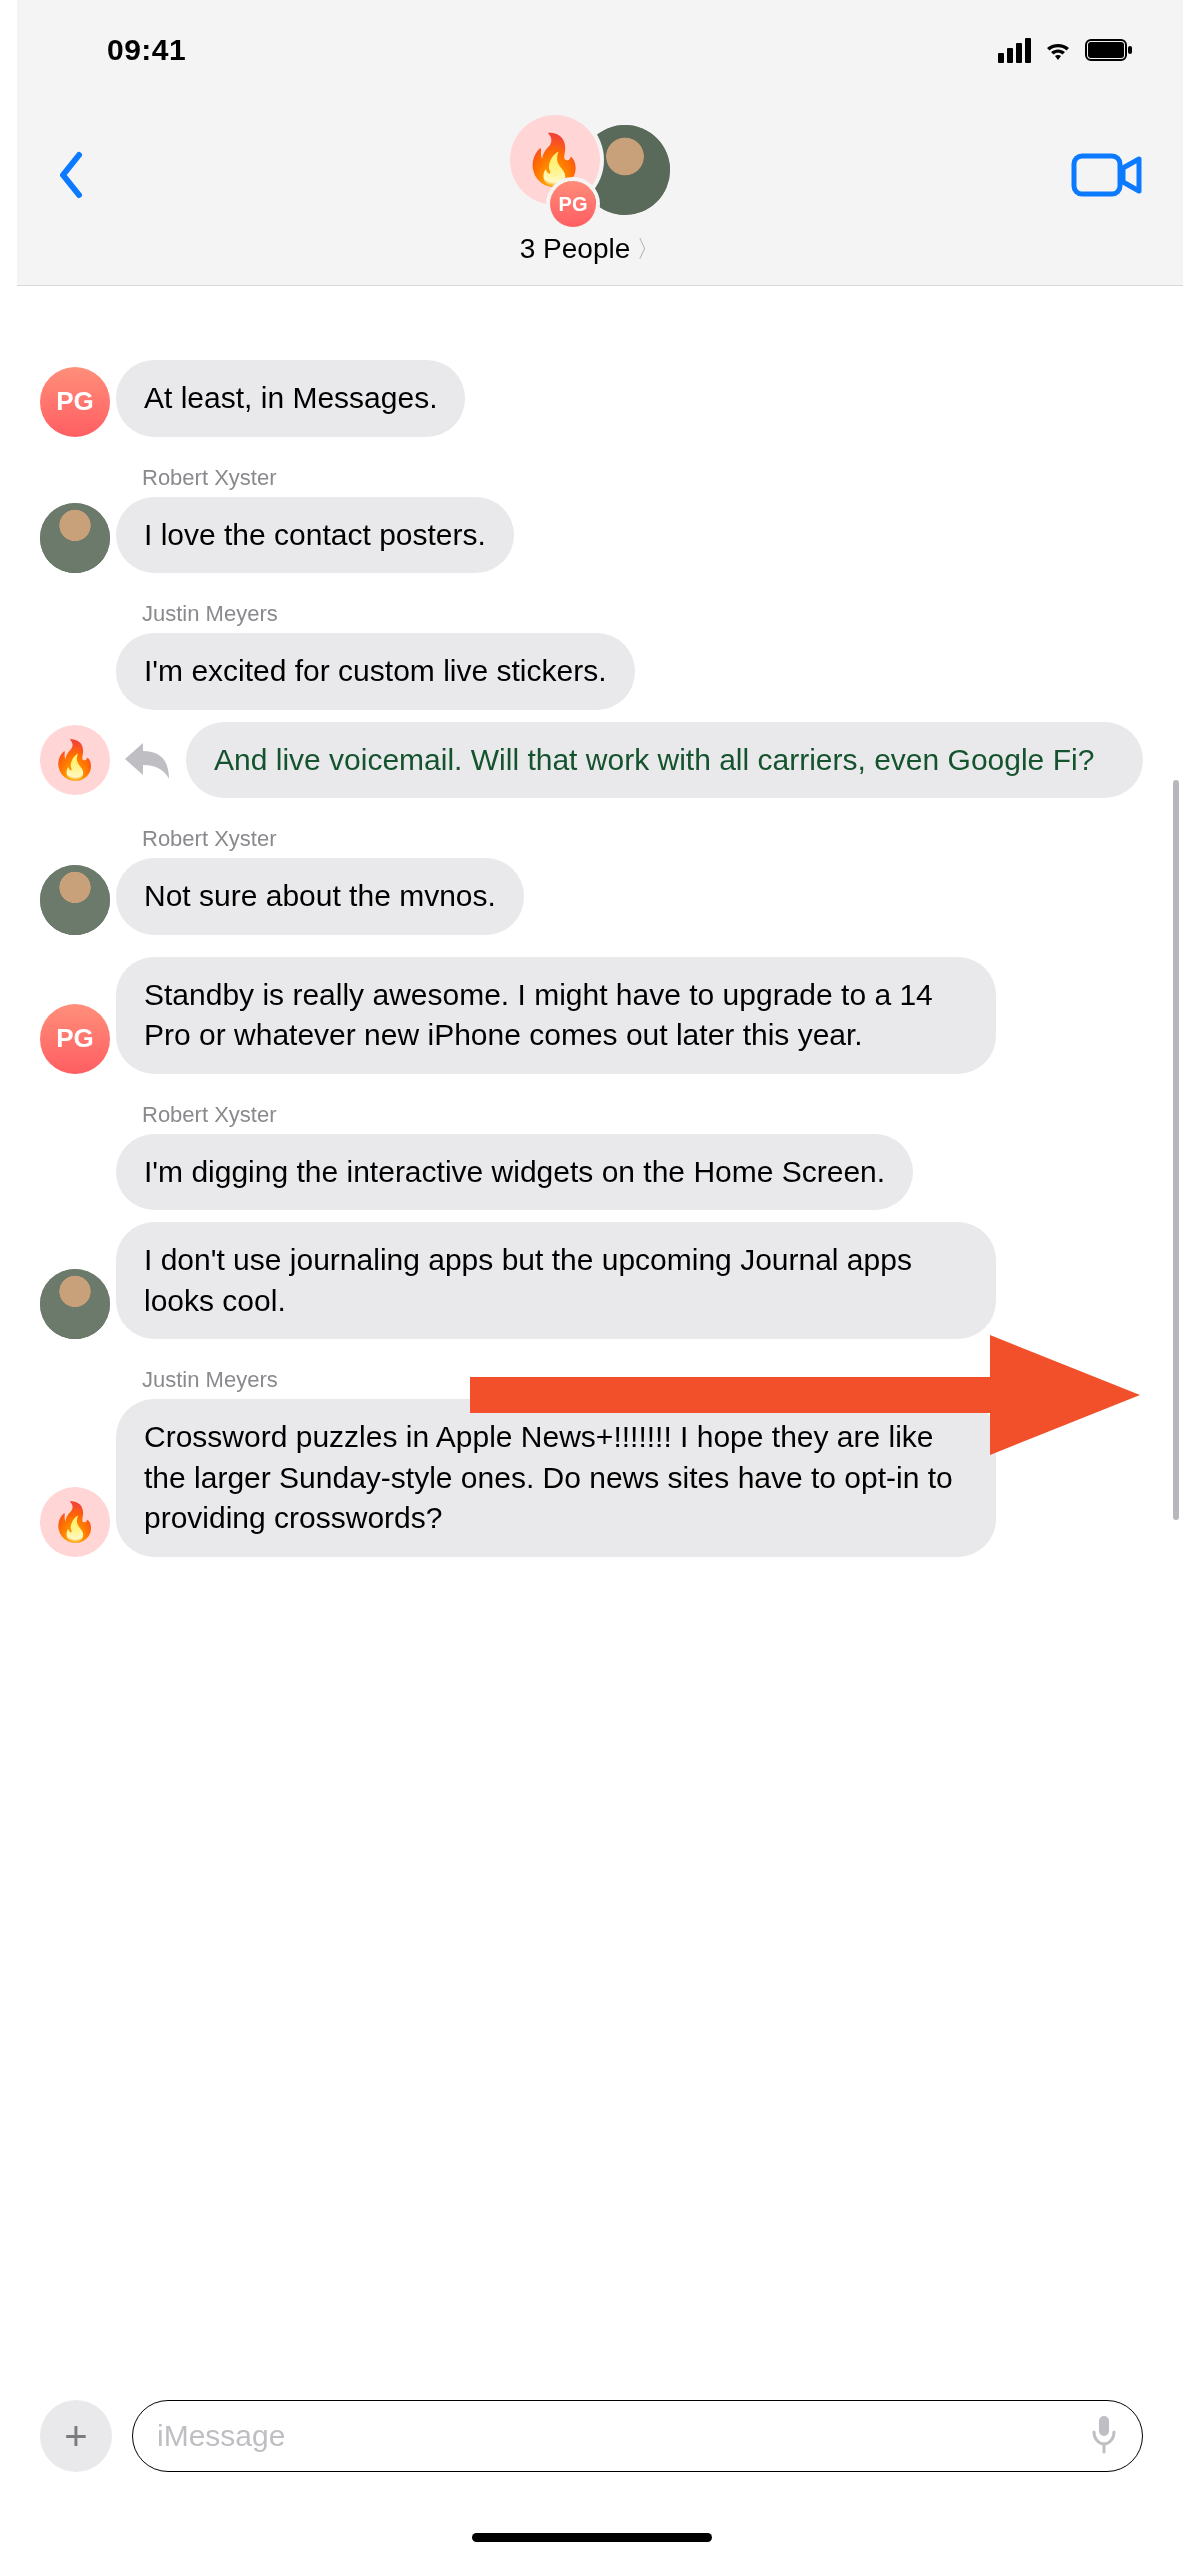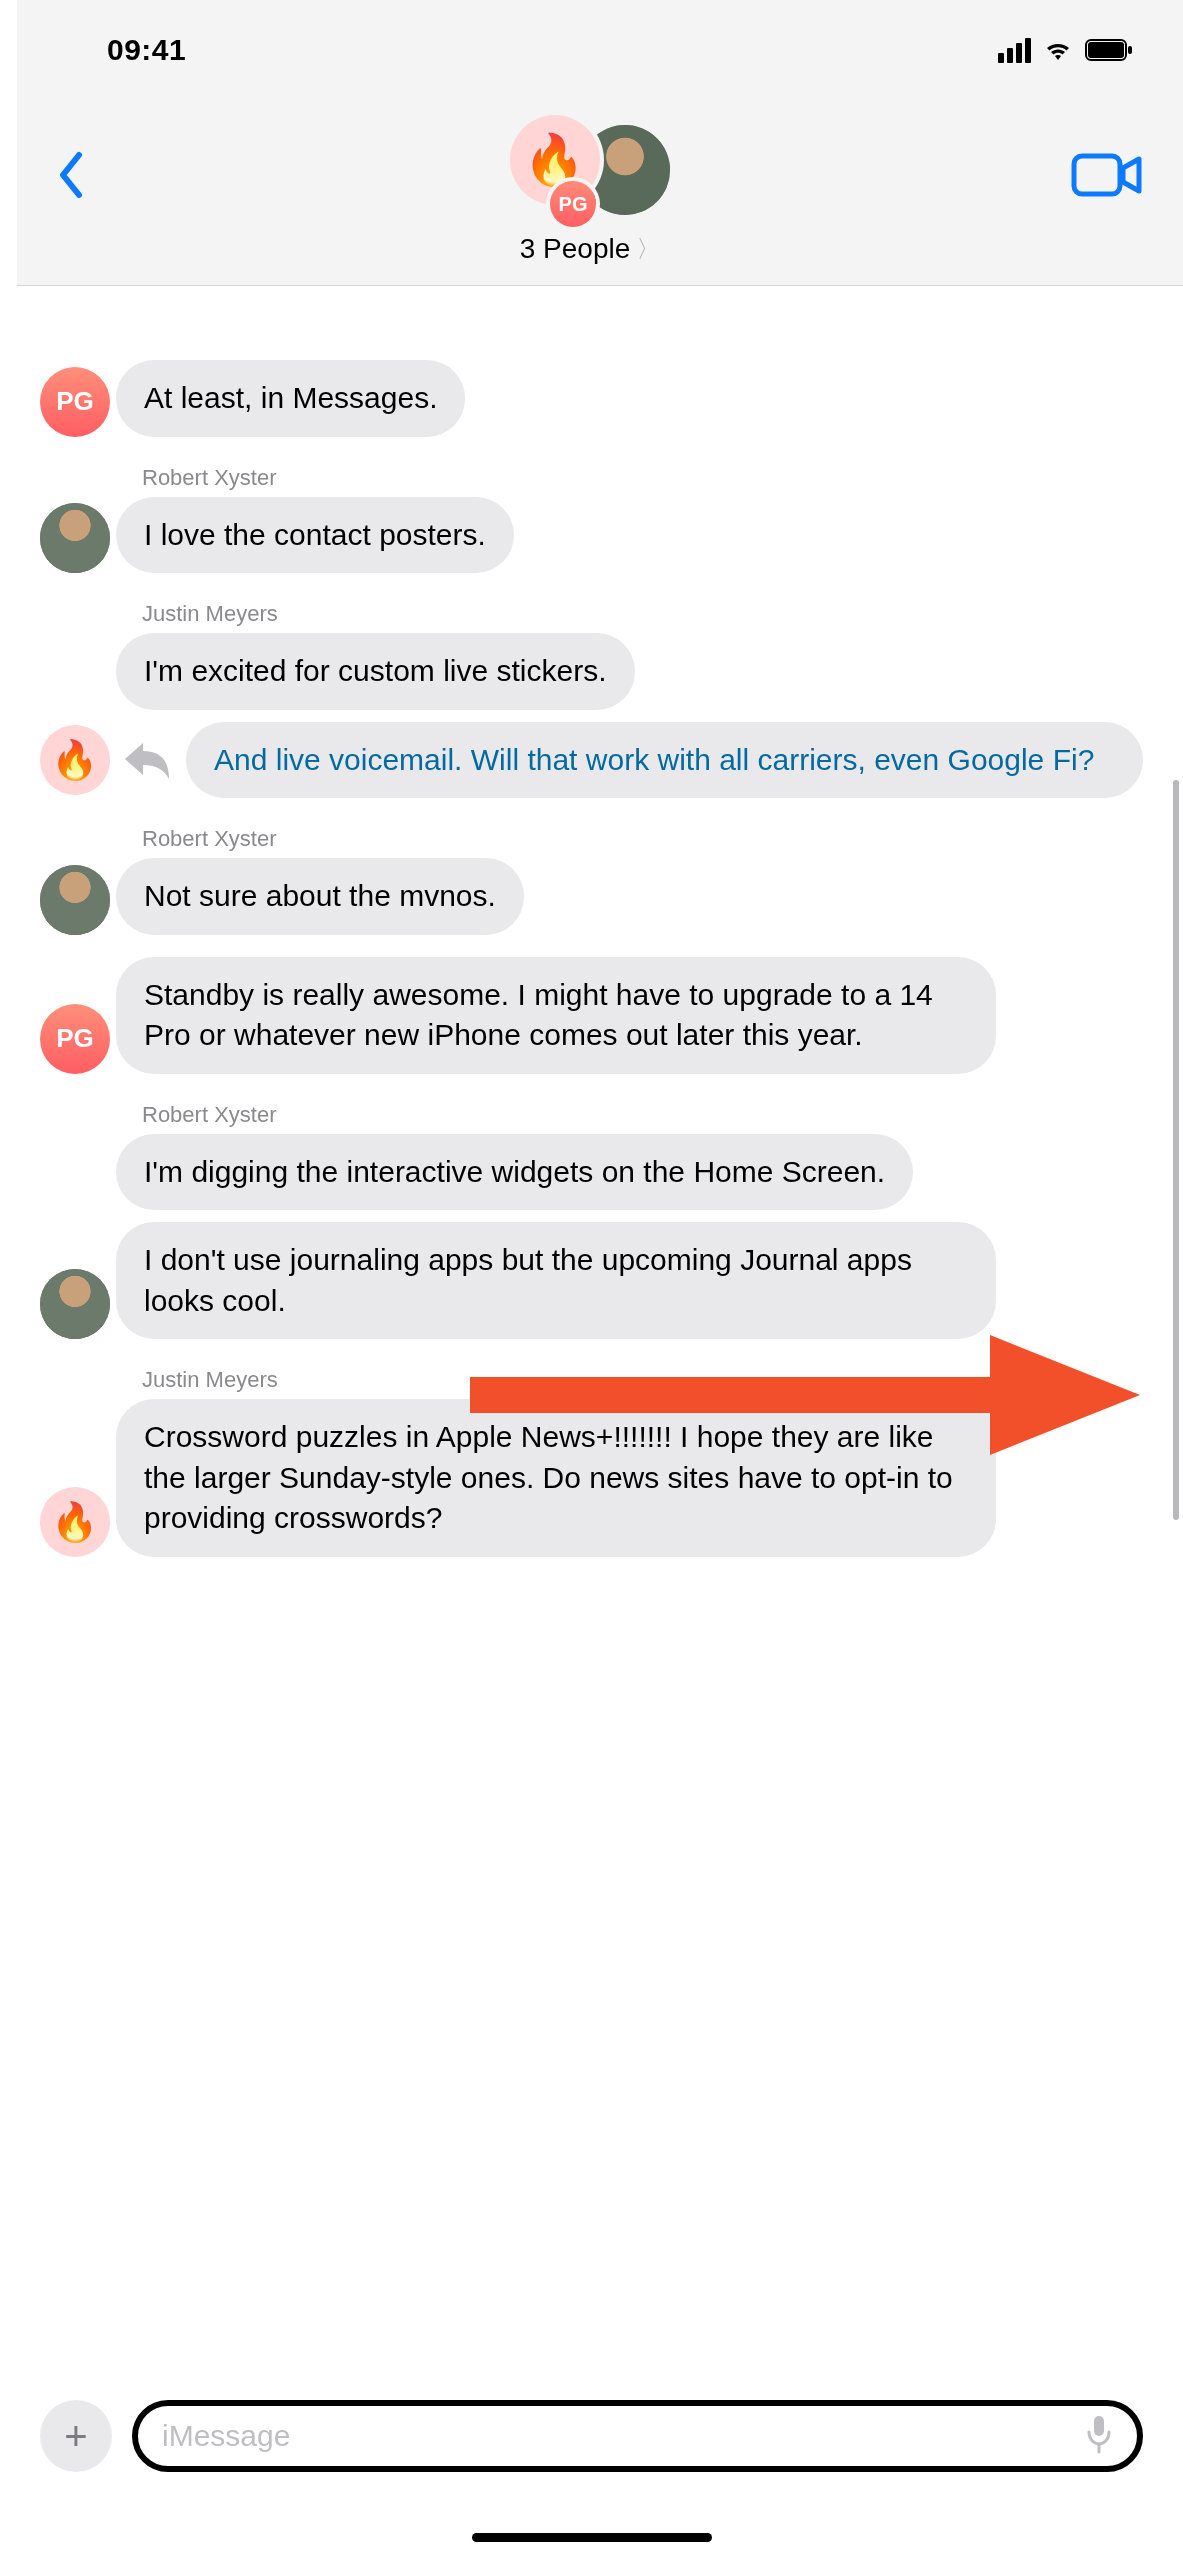--- a/index.html
+++ b/index.html
@@ -100,21 +100,21 @@
     transform: rotate(20deg);
     z-index:-1;
   }
   .swipe-group {
     display:flex; align-items:center; margin-bottom:22px;
   }
   .swipe-group .avatar-col{align-self:center;}
   .reply-arrow { width:60px; display:flex; align-items:center; justify-content:center; color:#bfbfc3; align-self:center; margin-right:10px;}
   .swipe-bubble-wrap{ flex:1; }
   .swipe-bubble {
-    background:#e9e9eb; color:#0369a1; font-size:30px; line-height:1.35;
+    background:#e9e9eb; color:#14532d; font-size:30px; line-height:1.35;
     padding: 18px 28px 18px 28px; border-radius:38px;
     position:relative;
   }
   .swipe-bubble.tail::before{
     content:""; position:absolute; left:-8px; bottom:4px; width:20px; height:20px;
     background:#e9e9eb; border-bottom-right-radius:24px; transform: rotate(20deg); z-index:-1;
   }
   
   .annotation-arrow {
     position:absolute; pointer-events:none;
@@ -132,21 +132,21 @@
     background:#fff;
     padding: 20px 40px 0 40px;
     display:flex; align-items:flex-start; gap:20px;
   }
   .plus-btn {
     width:72px; height:72px; border-radius:50%;
     background:#e9e9eb; display:flex; align-items:center; justify-content:center;
     font-size:40px; color:#7c7c80; font-weight:300;
   }
   .text-input {
-    flex:1; height:72px; border:6px solid #000000; border-radius:40px;
+    flex:1; height:72px; border:1px solid #000000; border-radius:40px;
     display:flex; align-items:center; padding: 0 24px;
     background:#fff;
   }
   .text-input .placeholder{ color:#bfbfc3; font-size:30px; flex:1;}
   .mic-icon{ color:#bfbfc3; }
   
   .home-indicator{
     position:absolute; bottom:18px; left:50%; transform:translateX(-50%);
     width:240px; height:9px; background:#000; border-radius:6px;
   }

